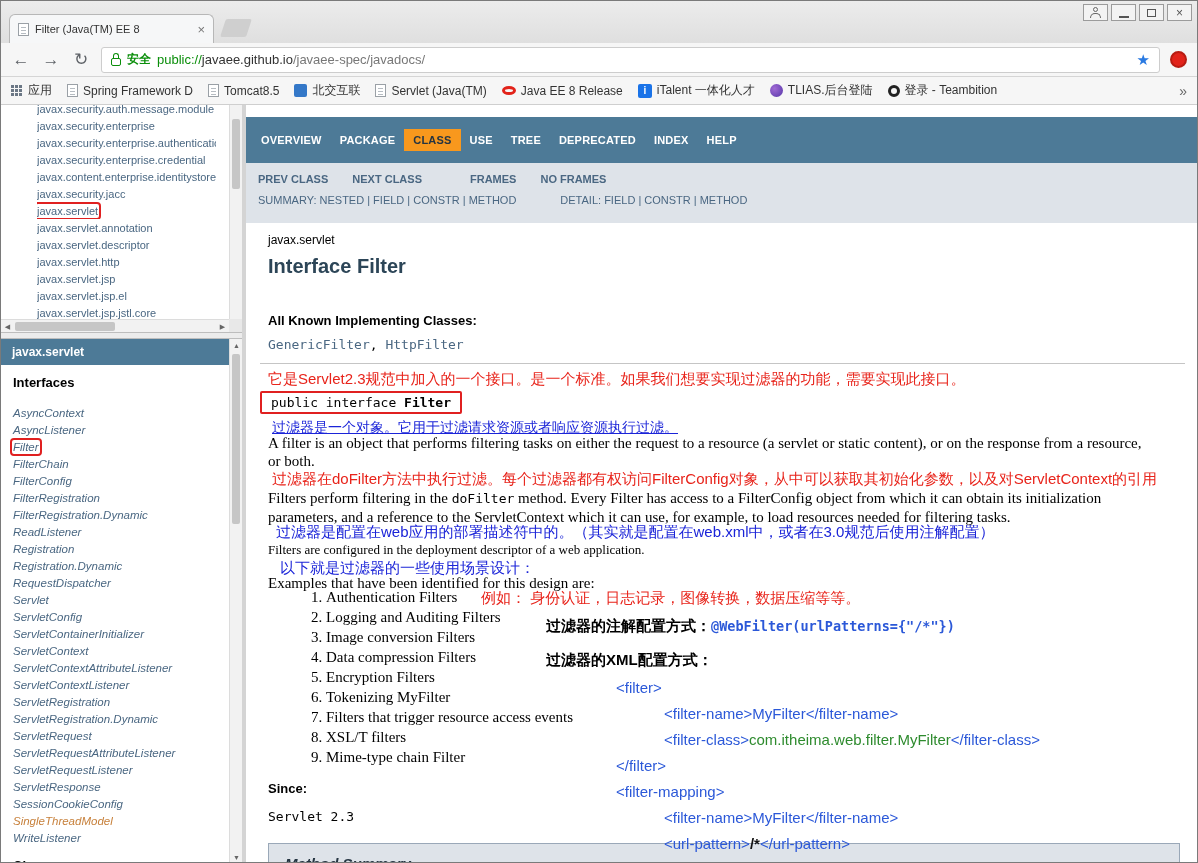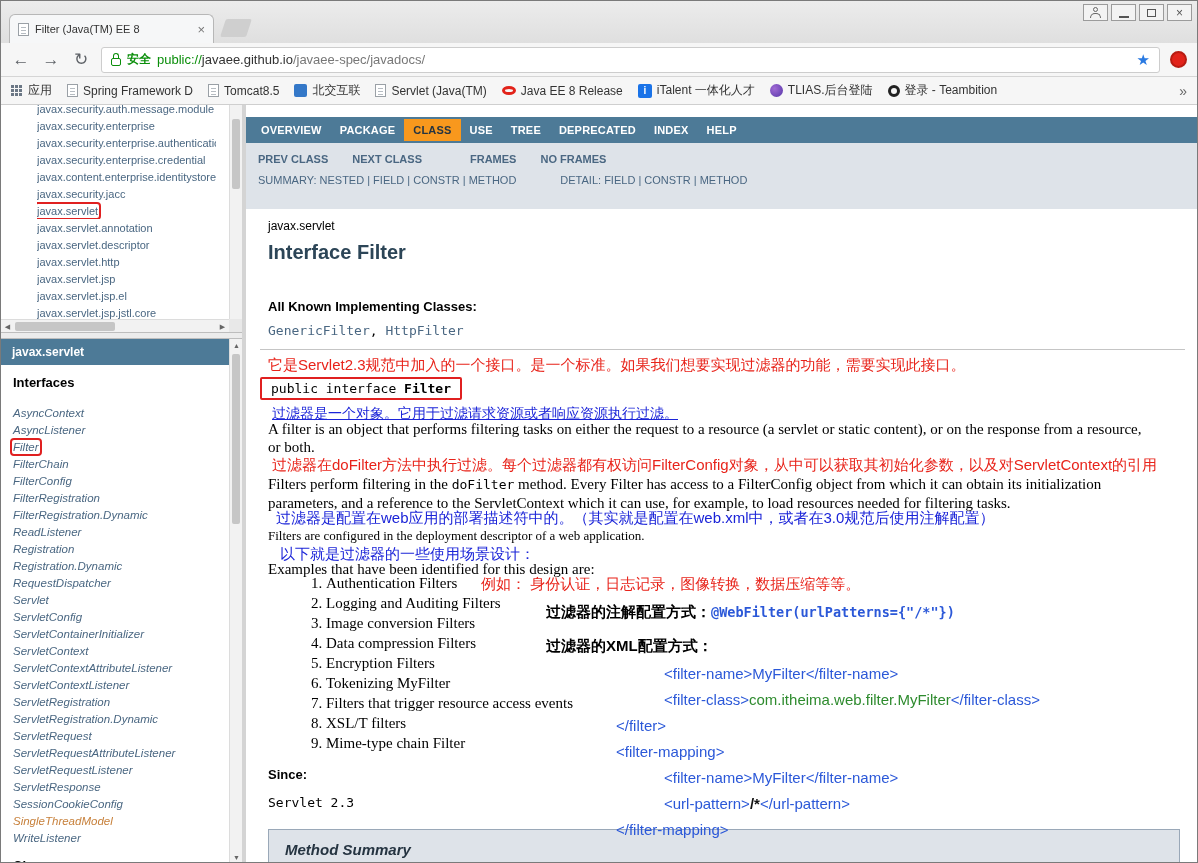--- a/index.html
+++ b/index.html
@@ -101,25 +101,25 @@
   .classes-heading { margin-top:12px; }
   .vscroll-cls { position:absolute; right:0; top:0; bottom:0; width:13px; background:#f2f2f2; border-left:1px solid #dcdcdc; }
   .vs-arrow { position:absolute; left:0; width:13px; height:13px; font-size:7px; color:#666; text-align:center; line-height:13px; }
   .vs-arrow.up { top:0; } .vs-arrow.down { bottom:0; }
   .vscroll-cls .vs-thumb { position:absolute; top:15px; left:2px; right:2px; height:170px; background:#c6c6c6; border-radius:2px; }
 
   .red-box { outline:2px solid #e02020; outline-offset:1px; border-radius:1px; }
 
   
   .main { flex:1; background:#fff; display:flex; flex-direction:column; overflow:hidden; }
-  .topnav { margin-top:12px; height:26px; background:#4D7A97; display:flex; align-items:center;
+  .topnav { margin-top:12px; height:46px; background:#4D7A97; display:flex; align-items:center;
             padding:0 6px; }
   .nav-item { font-size:11px; font-weight:bold; color:#fff; padding:5px 9px; letter-spacing:.2px; }
   .nav-item.active { background:#F8981D; color:#253441; }
-  .subnav { background:#dee3e9; padding:5px 12px 19px; font-size:11px; }
+  .subnav { background:#dee3e9; padding:5px 12px 13px; font-size:11px; }
   .subnav-row1 { display:flex; align-items:center; height:21px; font-weight:bold; color:#4A6782; }
   .subnav-row1 .gap-s { width:24px; } .subnav-row1 .gap-l { width:48px; }
   .subnav-row2 { display:flex; align-items:center; height:21px; color:#4A6782; }
   .subnav-row2 .gap-l { width:44px; }
 
   .doc-body { flex:1; position:relative; overflow:hidden; background:#fff;
               font-family:"Liberation Serif", serif; color:#000; }
   .abs { position:absolute; }
 
   #pkg-label    { left:22px; top:10px;  font-family:"Liberation Sans",sans-serif; font-size:12px; }
@@ -387,20 +387,21 @@
         <div class="abs" id="anno-line">
           <span class="anno-label">过滤器的注解配置方式：</span><span class="anno-code">@WebFilter(urlPatterns={"/*"})</span>
         </div>
         <div class="abs" id="xml-label">过滤器的XML配置方式：</div>
         <div class="abs" id="since-label">Since:</div>
         <div class="abs" id="since-value">Servlet 2.3</div>
         <div class="abs" id="method-box">
           <span class="method-caption">Method Summary</span>
         </div>
         <div class="abs" id="xml-block">
+            <div class="xml-line"><span>&lt;filter&gt;</span></div>
             <div class="xml-line xml-indent"><span>&lt;filter-name&gt;MyFilter&lt;/filter-name&gt;</span></div>
             <div class="xml-line xml-indent"><span>&lt;filter-class&gt;</span><span class="seg-green">com.itheima.web.filter.MyFilter</span><span>&lt;/filter-class&gt;</span></div>
             <div class="xml-line"><span>&lt;/filter&gt;</span></div>
             <div class="xml-line"><span>&lt;filter-mapping&gt;</span></div>
             <div class="xml-line xml-indent"><span>&lt;filter-name&gt;MyFilter&lt;/filter-name&gt;</span></div>
             <div class="xml-line xml-indent"><span>&lt;url-pattern&gt;</span><span class="seg-black">/*</span><span>&lt;/url-pattern&gt;</span></div>
             <div class="xml-line"><span>&lt;/filter-mapping&gt;</span></div>
           </div>
       </div>
     </div>

